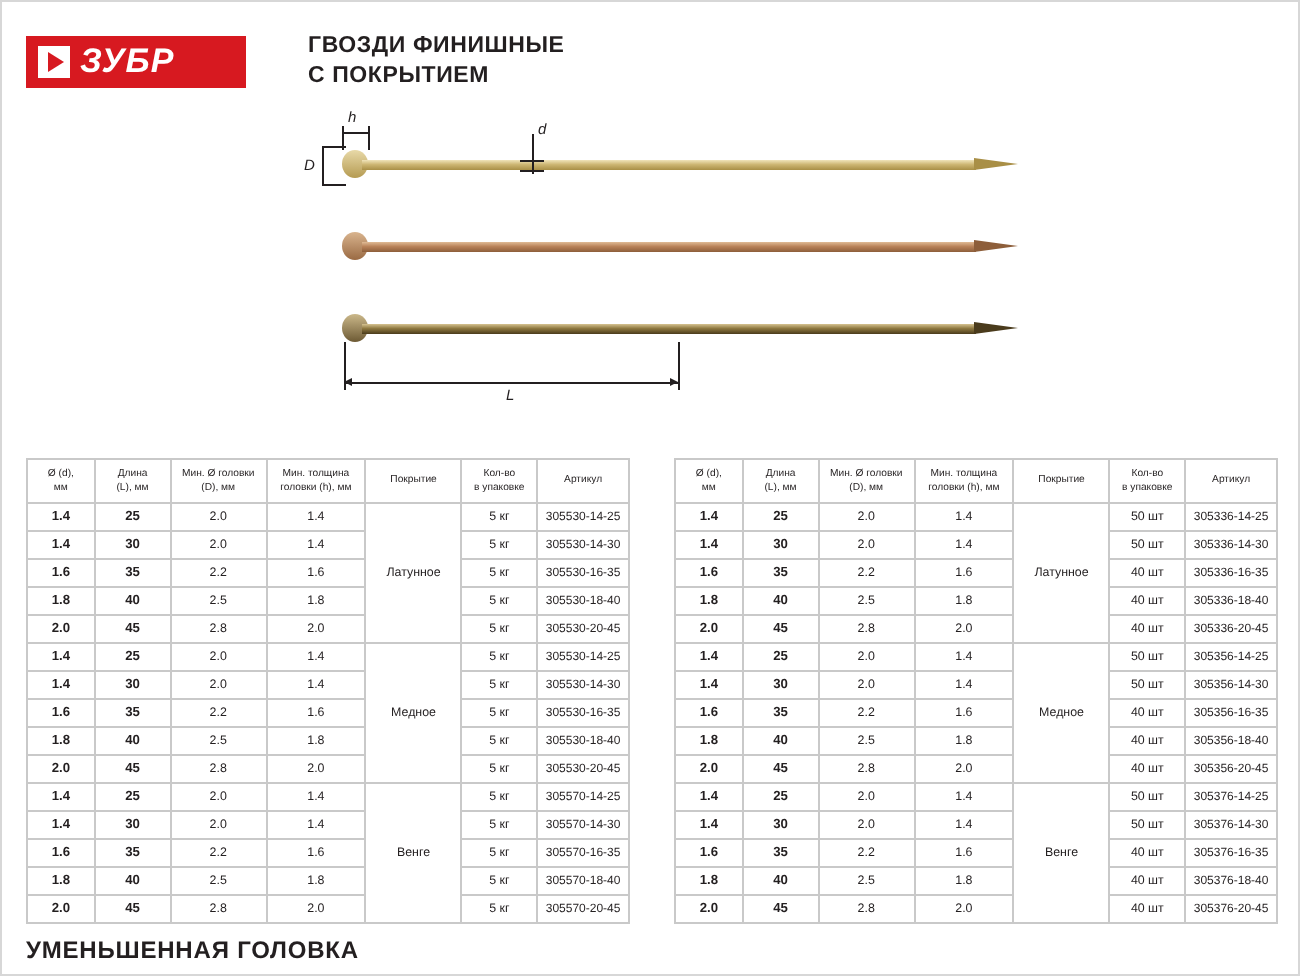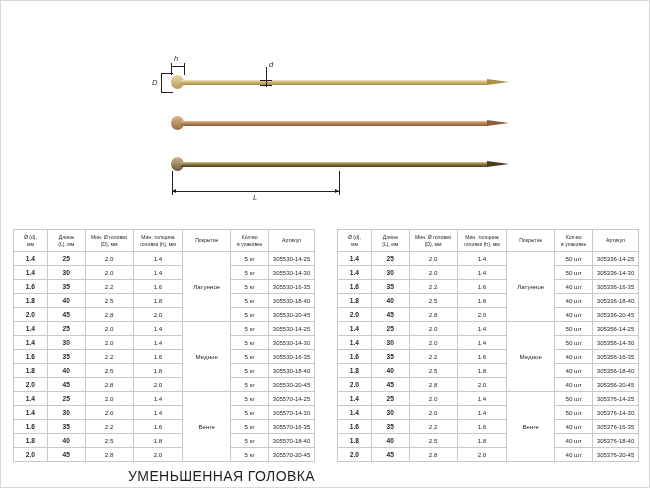--- a/index.html
+++ b/index.html
@@ -111,31 +111,41 @@
   }
   .tbl td.bold { font-weight: bold; font-size: 6.6px; }
   .tbl td.art { font-size: 6px; }
   .tbl td.cov { font-size: 6.2px; }
 
   #table-left { left: 12px; top: 228px; width: 302px; }
   #table-right { left: 336px; top: 228px; width: 302px; }
 
   .footer-label {
     position: absolute; top: 467px;
-    font-size: 14px; font-weight: normal; letter-spacing: 0.4px;
-    text-transform: uppercase; text-align: right;
+    font-size: 12px; font-weight: bold; letter-spacing: 0.4px;
+    text-transform: uppercase; text-align: left;
   }
   #footer-left { left: 12px; width: 302px; }
   #footer-right { left: 336px; width: 302px; }
 </style>
 </head>
 <body>
 
 <div class="sheet">
 
+  <div class="header">
+    <div class="logo">
+      <span class="logo-arrow"></span>
+      <span class="logo-text">ЗУБР</span>
+    </div>
+    <div class="title">
+      <div>ГВОЗДИ ФИНИШНЫЕ</div>
+      <div>С ПОКРЫТИЕМ</div>
+    </div>
+  </div>
 
   <div class="illus">
 
     <div class="nail" id="nail1">
       <span class="head"></span>
       <span class="shank"></span>
       <span class="tip"></span>
     </div>
     <div class="nail" id="nail2">
       <span class="head"></span>

